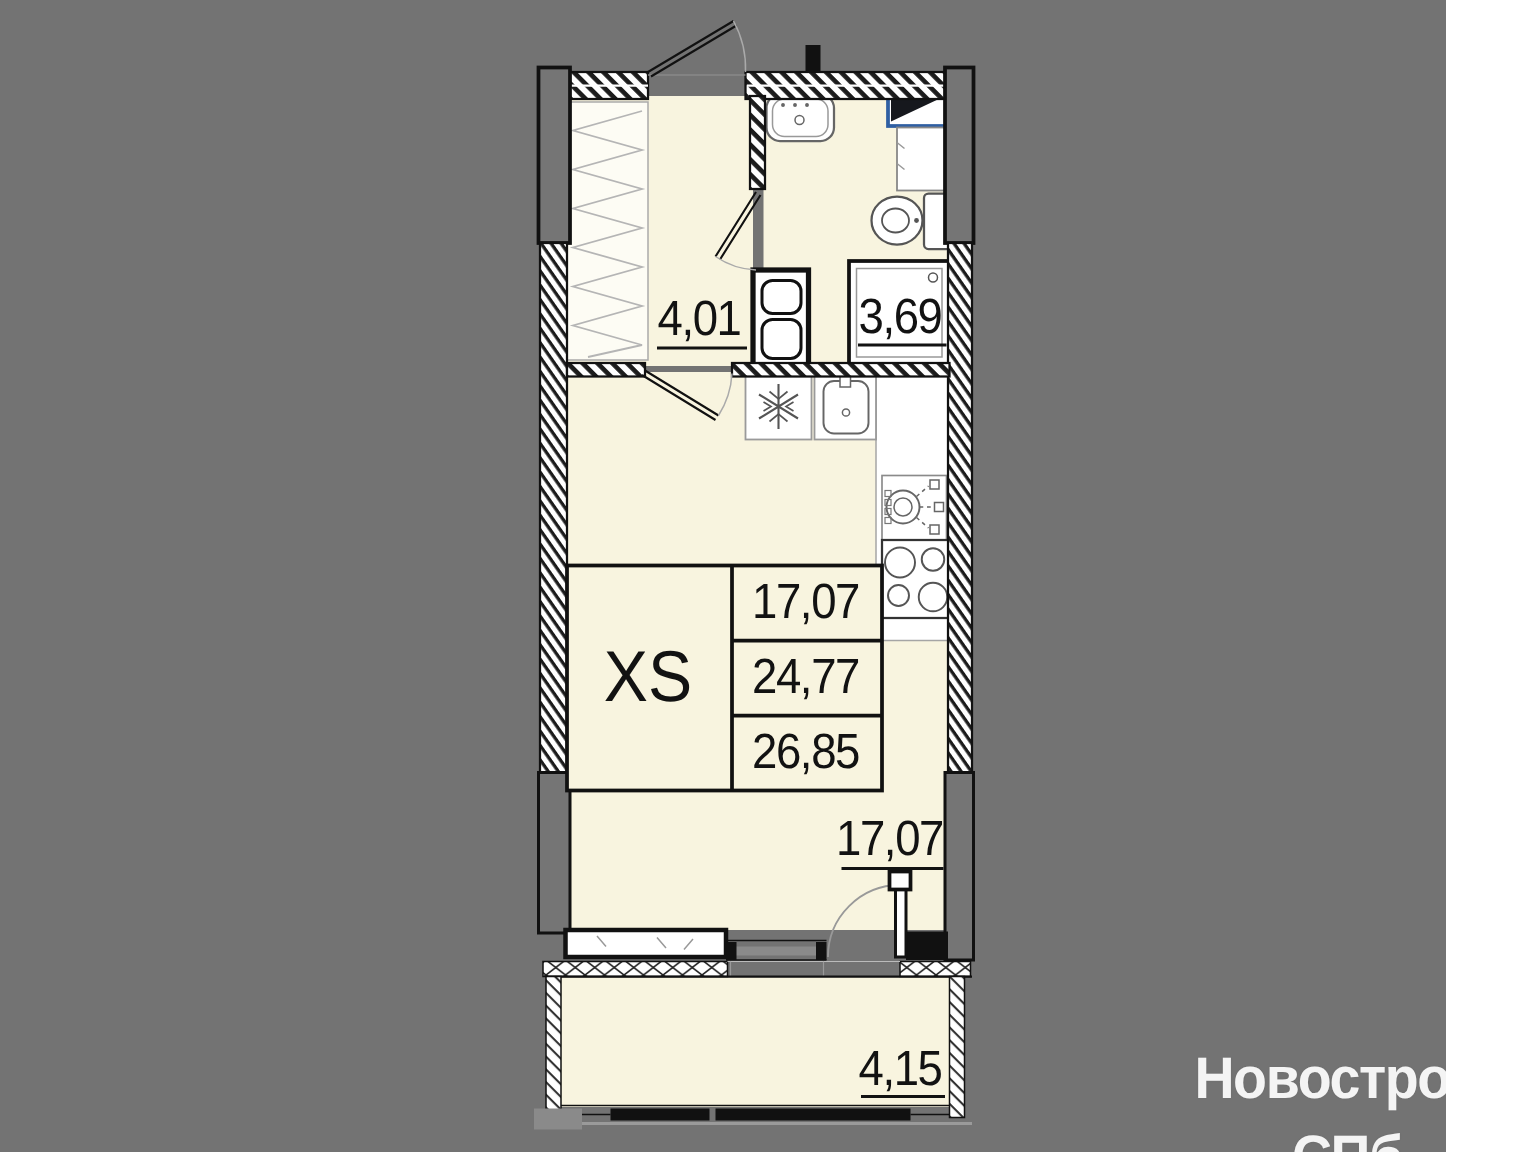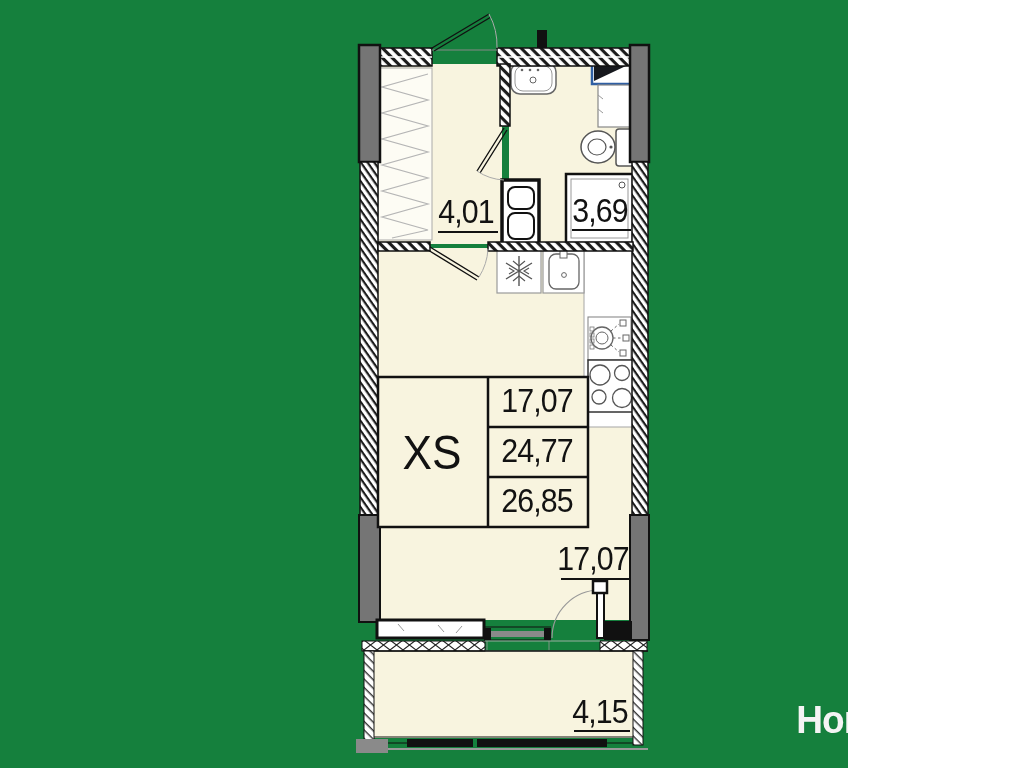--- a/index.html
+++ b/index.html
@@ -1,16 +1,16 @@
 <!DOCTYPE html>
 <html><head>
 <meta charset="utf-8">
 <style>
   html,body{margin:0;padding:0;background:#fff;}
-  .canvas{position:relative;width:848px;height:768px;background:#15803d;overflow:hidden;
+  .canvas{position:relative;width:964px;height:768px;background:#737373;overflow:hidden;
           font-family:"Liberation Sans",sans-serif;}
   .plan-svg{position:absolute;left:0;top:0;}
   .lbl{position:absolute;color:#121212;white-space:nowrap;
        transform:translate(-50%,-50%) scaleX(0.92);
        font-family:"Liberation Sans",sans-serif;letter-spacing:-1px;}
   .area-num{font-size:33px;font-weight:400;}
   .type-big{font-size:48px;font-weight:400;letter-spacing:0;}
   .rule{position:absolute;height:2px;background:#121212;}
   .watermark{position:absolute;left:782px;top:694px;width:232px;height:52px;
        font-size:39px;font-weight:bold;color:#f4f4f4;text-align:center;line-height:52px;

